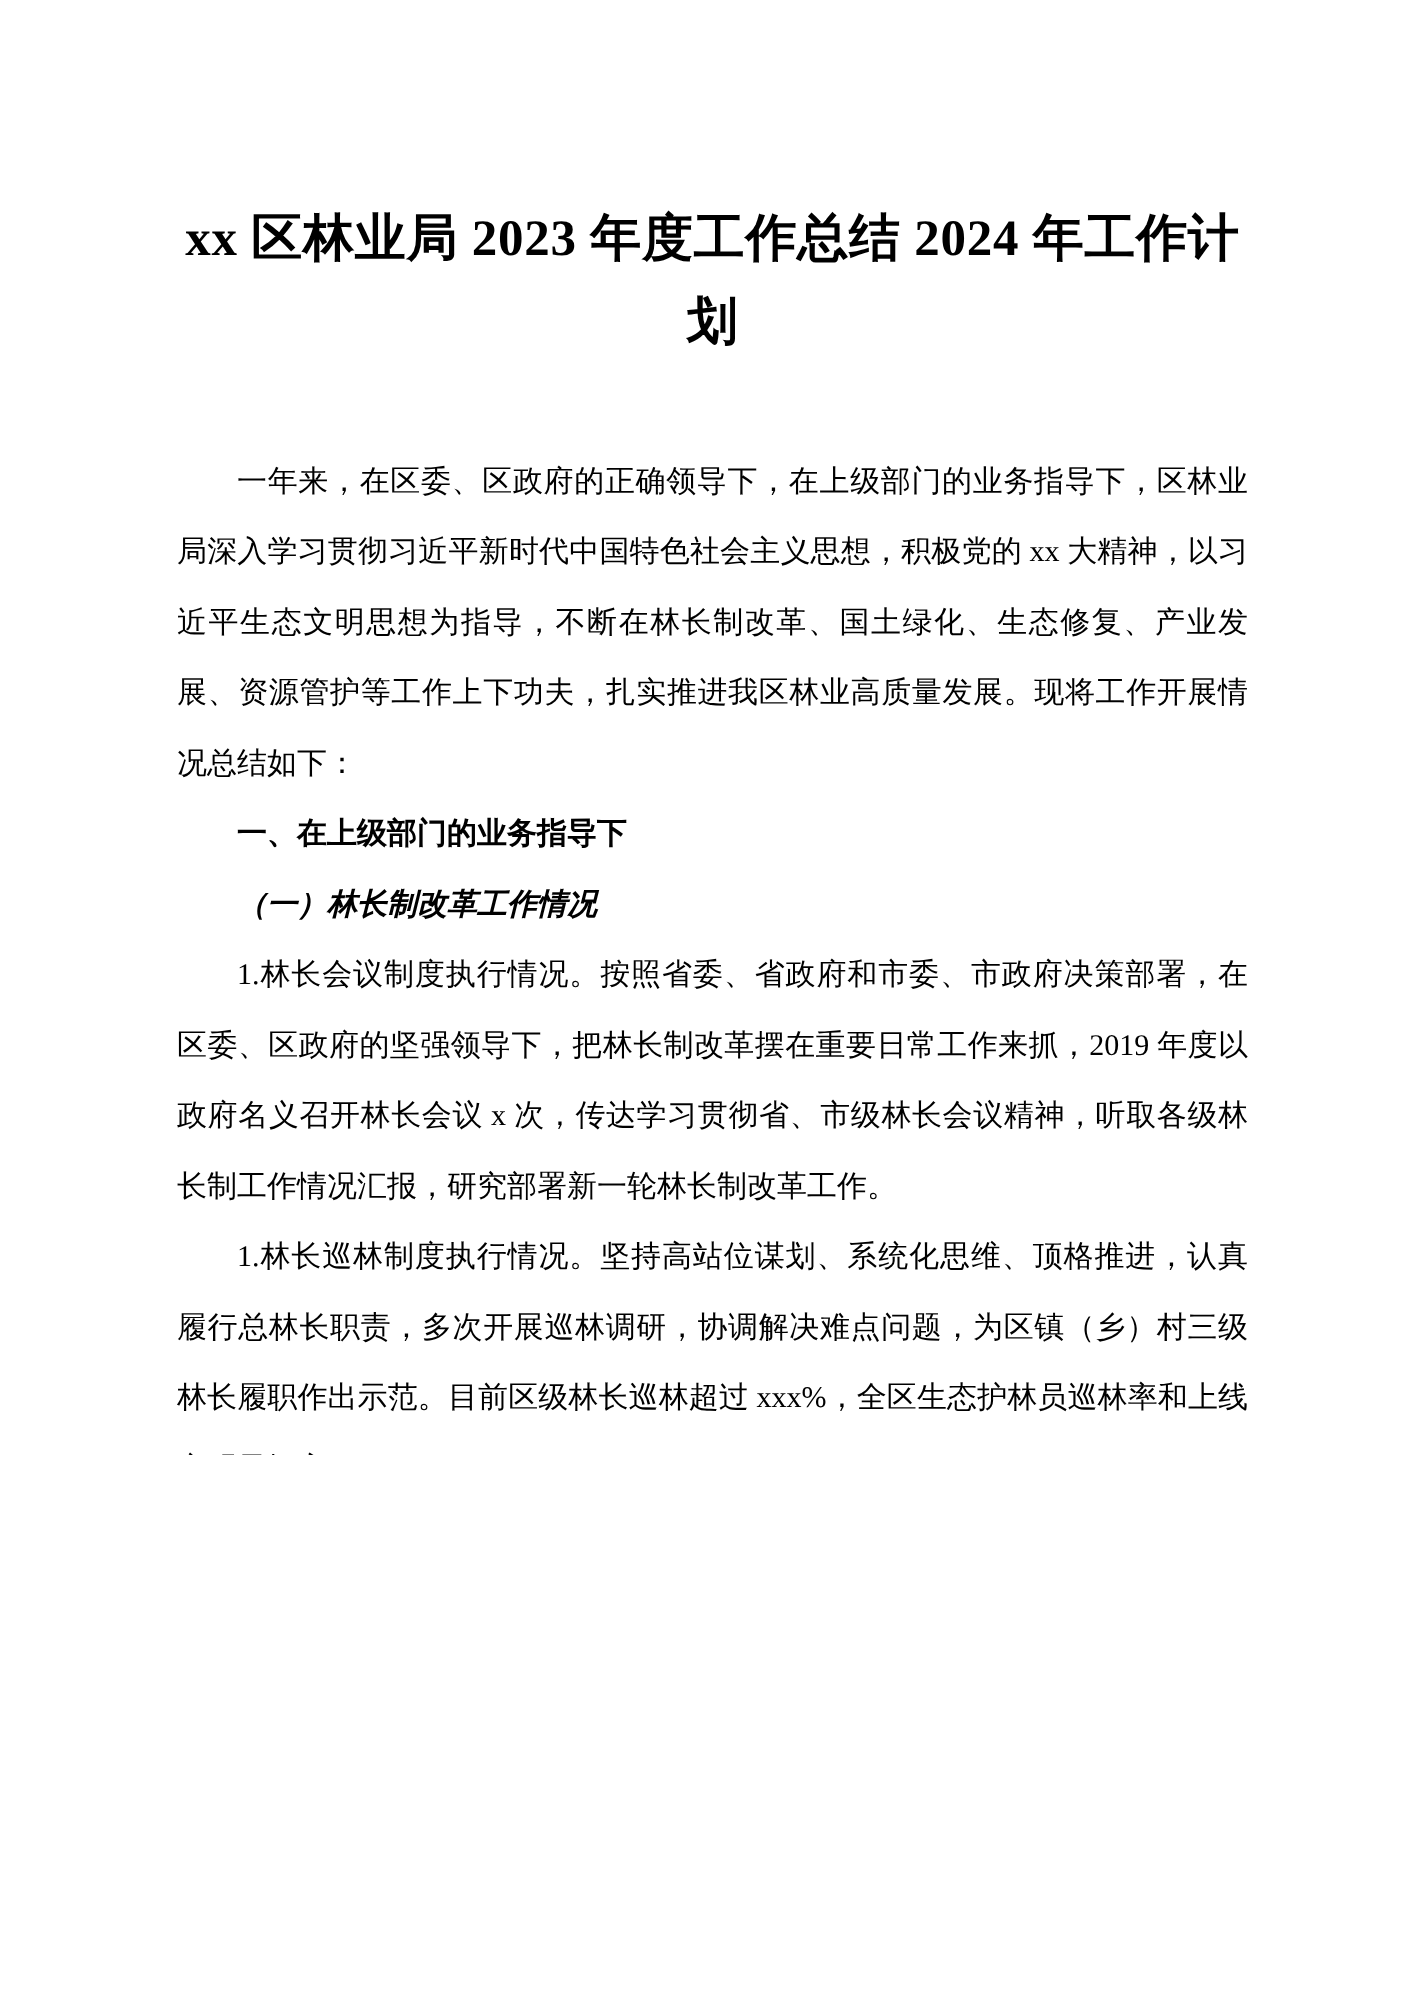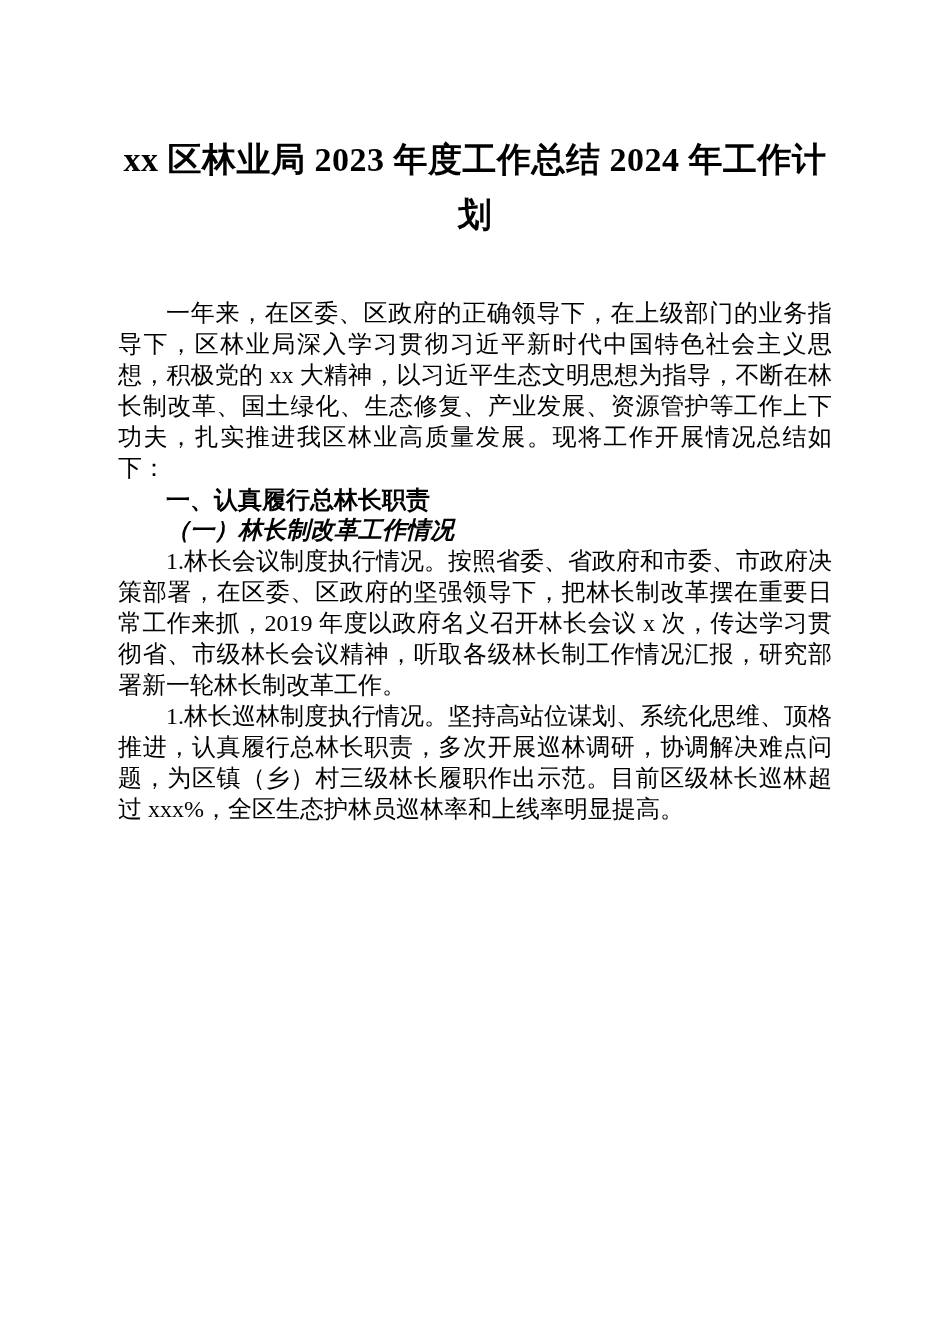--- a/index.html
+++ b/index.html
@@ -23,22 +23,22 @@
     margin: 0 0 56px 0;
     font-size: 34px;
     font-weight: bold;
     line-height: 55px;
     text-align: center;
     font-family: "Liberation Serif", "DejaVu Serif", serif;
     letter-spacing: 0.5px;
   }
   .para {
     margin: 0;
-    font-size: 24px;
-    line-height: 31px;
+    font-size: 20px;
+    line-height: 47px;
     text-align: justify;
     text-indent: 2em;
     word-break: break-all;
   }
   .para.heading1 {
     font-family: "Liberation Sans", "DejaVu Sans", sans-serif;
     font-weight: bold;
   }
   .para.heading2 {
     font-weight: bold;
@@ -48,21 +48,21 @@
 </style>
 </head>
 <body>
 
 <div class="page">
   <h1 class="doc-title">xx 区林业局 2023 年度工作总结 2024 年工作计划</h1>
 
   <div class="doc-body">
     <p class="para body">一年来，在区委、区政府的正确领导下，在上级部门的业务指导下，区林业局深入学习贯彻习近平新时代中国特色社会主义思想，积极党的 xx 大精神，以习近平生态文明思想为指导，不断在林长制改革、国土绿化、生态修复、产业发展、资源管护等工作上下功夫，扎实推进我区林业高质量发展。现将工作开展情况总结如下：</p>
 
-    <p class="para heading1">一、认真履行总林长职责</p>
+    <p class="para heading1">一、在上级部门的业务指导下</p>
 
     <p class="para heading2">（一）林长制改革工作情况</p>
 
     <p class="para body">1.林长会议制度执行情况。按照省委、省政府和市委、市政府决策部署，在区委、区政府的坚强领导下，把林长制改革摆在重要日常工作来抓，2019 年度以政府名义召开林长会议 x 次，传达学习贯彻省、市级林长会议精神，听取各级林长制工作情况汇报，研究部署新一轮林长制改革工作。</p>
 
     <p class="para body">1.林长巡林制度执行情况。坚持高站位谋划、系统化思维、顶格推进，认真履行总林长职责，多次开展巡林调研，协调解决难点问题，为区镇（乡）村三级林长履职作出示范。目前区级林长巡林超过 xxx%，全区生态护林员巡林率和上线率明显提高。</p>
 
   </div>
 </div>
 

